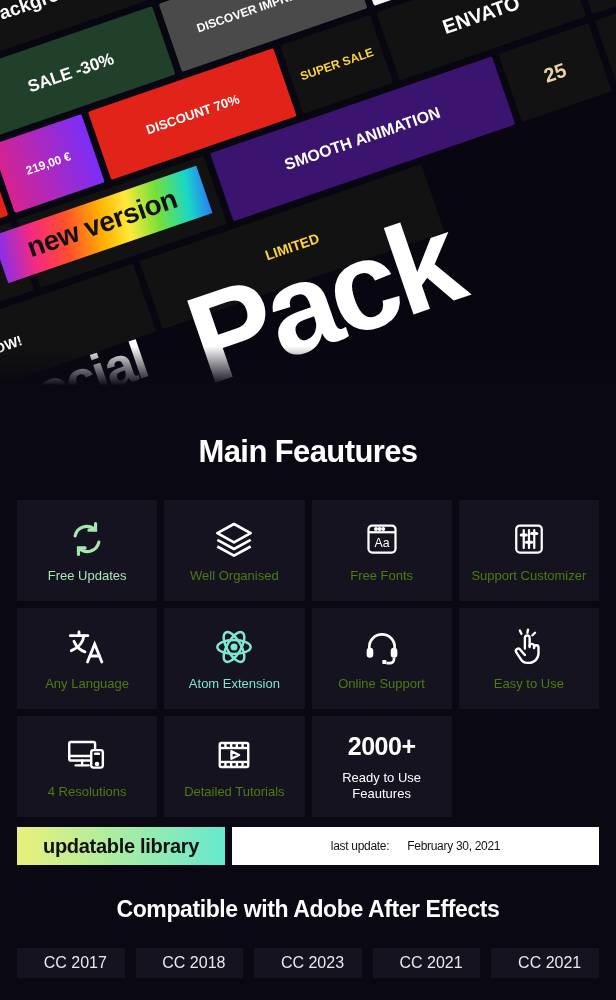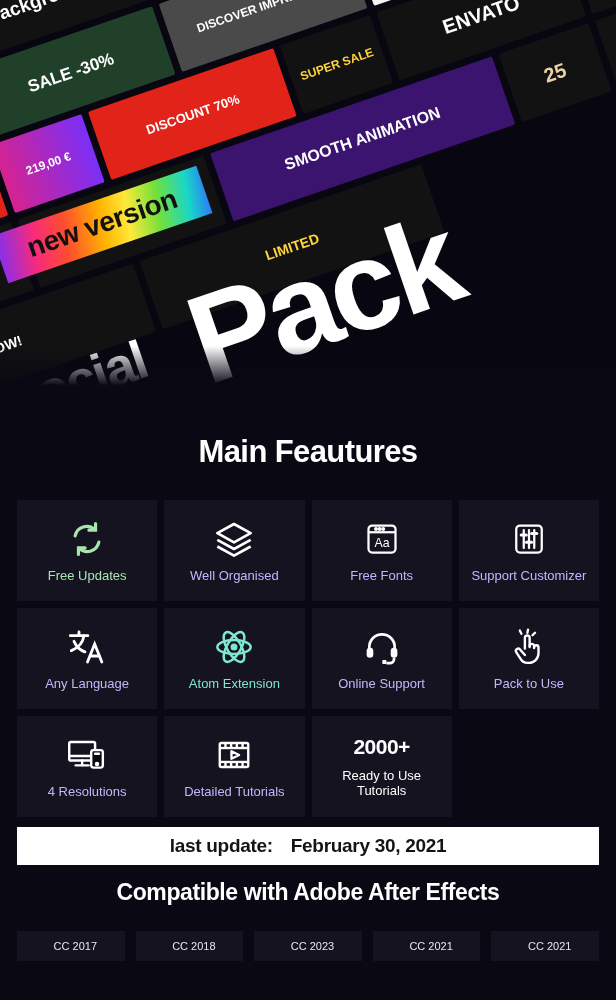--- a/index.html
+++ b/index.html
@@ -85,52 +85,52 @@
   }
   .card {
     background:#151320;
     height:101px;
     display:flex; flex-direction:column;
     align-items:center; justify-content:center;
     gap:9px; padding:4px 4px;
   }
   .card .ico { height:42px; display:flex; align-items:center; justify-content:center; }
   .card .lbl {
-    font-size:13px; color:#c4b5fd; text-align:center; line-height:1.15;
+    font-size:13px; color:#4d7c0f; text-align:center; line-height:1.15;
   }
   .accent-mint  .lbl, .accent-mint  svg { color:#a8e6b0; }
   .accent-teal  .lbl, .accent-teal  svg { color:#7fe6cf; }
-  .card .big { font-size:21px; font-weight:bold; letter-spacing:-0.5px; }
+  .card .big { font-size:25px; font-weight:bold; letter-spacing:-0.5px; }
   .card .sub { font-size:13px; line-height:1.18; text-align:center; }
 
   
   .updbar { margin:10px 17px 0 17px; display:flex; gap:7px; height:38px; }
   .upd-lib {
     flex:0 0 208px; display:flex; align-items:center; justify-content:center;
     color:#111; font-size:20px; font-weight:bold; letter-spacing:-0.3px;
   }
   .upd-date {
     flex:1; background:#ffffff; display:flex; align-items:center;
     justify-content:center; gap:18px; color:#141414;
-    font-size:19px; font-weight:bold; letter-spacing:-0.3px;
+    font-size:12px; font-weight:normal; letter-spacing:-0.3px;
   }
 
   
   .compat-title {
-    margin-top:14px; text-align:center;
+    margin-top:31px; text-align:center;
     font-size:23px; font-weight:bold; letter-spacing:-0.4px;
   }
   .versions {
     margin:25px 17px 0 17px;
     display:grid; grid-template-columns:repeat(5,1fr); gap:11px;
   }
   .vchip {
     background:#151320; height:30px;
     display:flex; align-items:center; justify-content:center;
-    font-size:11px; color:#e8e8ee;padding-left:9px;
+    font-size:16px; color:#e8e8ee;padding-left:9px;
   }
   svg { display:block; }
 </style>
 </head>
 <body>
 
 <div class="page">
 
   <div class="hero">
     <div class="hero-plane">
@@ -294,21 +294,21 @@
       <div class="ico">
         <svg width="38" height="38" viewBox="0 0 24 24" fill="none" stroke="#ffffff" stroke-width="1.5" stroke-linecap="round">
           <line x1="7.2" y1="3.6" x2="6.2" y2="1.6"></line>
             <line x1="11" y1="3" x2="11.4" y2="1"></line>
             <line x1="14.2" y1="4.6" x2="15.8" y2="3"></line>
           <path d="M9.4 13V6.2a1.5 1.5 0 0 1 3 0V12"></path>
           <path d="M12.4 11.4a1.4 1.4 0 0 1 2.8 0v1.3"></path>
           <path d="M15.2 12.3a1.4 1.4 0 0 1 2.8 0V16a6 6 0 0 1-6 6h-1a5 5 0 0 1-4.3-2.5L4 15.4a1.5 1.5 0 0 1 2.5-1.7l2.9 3.4"></path>
         </svg>
       </div>
-      <div class="lbl">Pack to Use</div>
+      <div class="lbl">Easy to Use</div>
     </div>
 
     <div class="card">
       <div class="ico">
         <svg width="42" height="42" viewBox="0 0 26 24" fill="none" stroke="#ffffff" stroke-width="1.5" stroke-linecap="round">
           <rect x="2" y="4" width="16" height="11.4" rx="1"></rect>
           <line x1="2" y1="12.6" x2="18" y2="12.6"></line>
           <line x1="10" y1="15.4" x2="10" y2="18.2"></line>
             <line x1="6" y1="18.4" x2="14" y2="18.4"></line>
           <rect x="15.6" y="9" width="7.2" height="10.8" rx="1.4" fill="#0a0812"></rect>
@@ -337,26 +337,29 @@
         </svg>
       </div>
       <div class="lbl">Detailed Tutorials</div>
     </div>
 
 
     <div class="card">
       <div class="big">2000+</div>
       <div>
         <div class="sub">Ready to Use</div>
-        <div class="sub">Tutorials</div>
+        <div class="sub">Feautures</div>
       </div>
     </div>
   </div>
 
   <div class="updbar">
+    <div class="upd-lib grad-yc">
+      <span>updatable library</span>
+    </div>
     <div class="upd-date">
       <span>last update:</span>
       <span>February 30, 2021</span>
     </div>
   </div>
 
   <div class="compat-title">Compatible with Adobe After Effects</div>
 
   <div class="versions">
     <div class="vchip">CC 2017</div>

